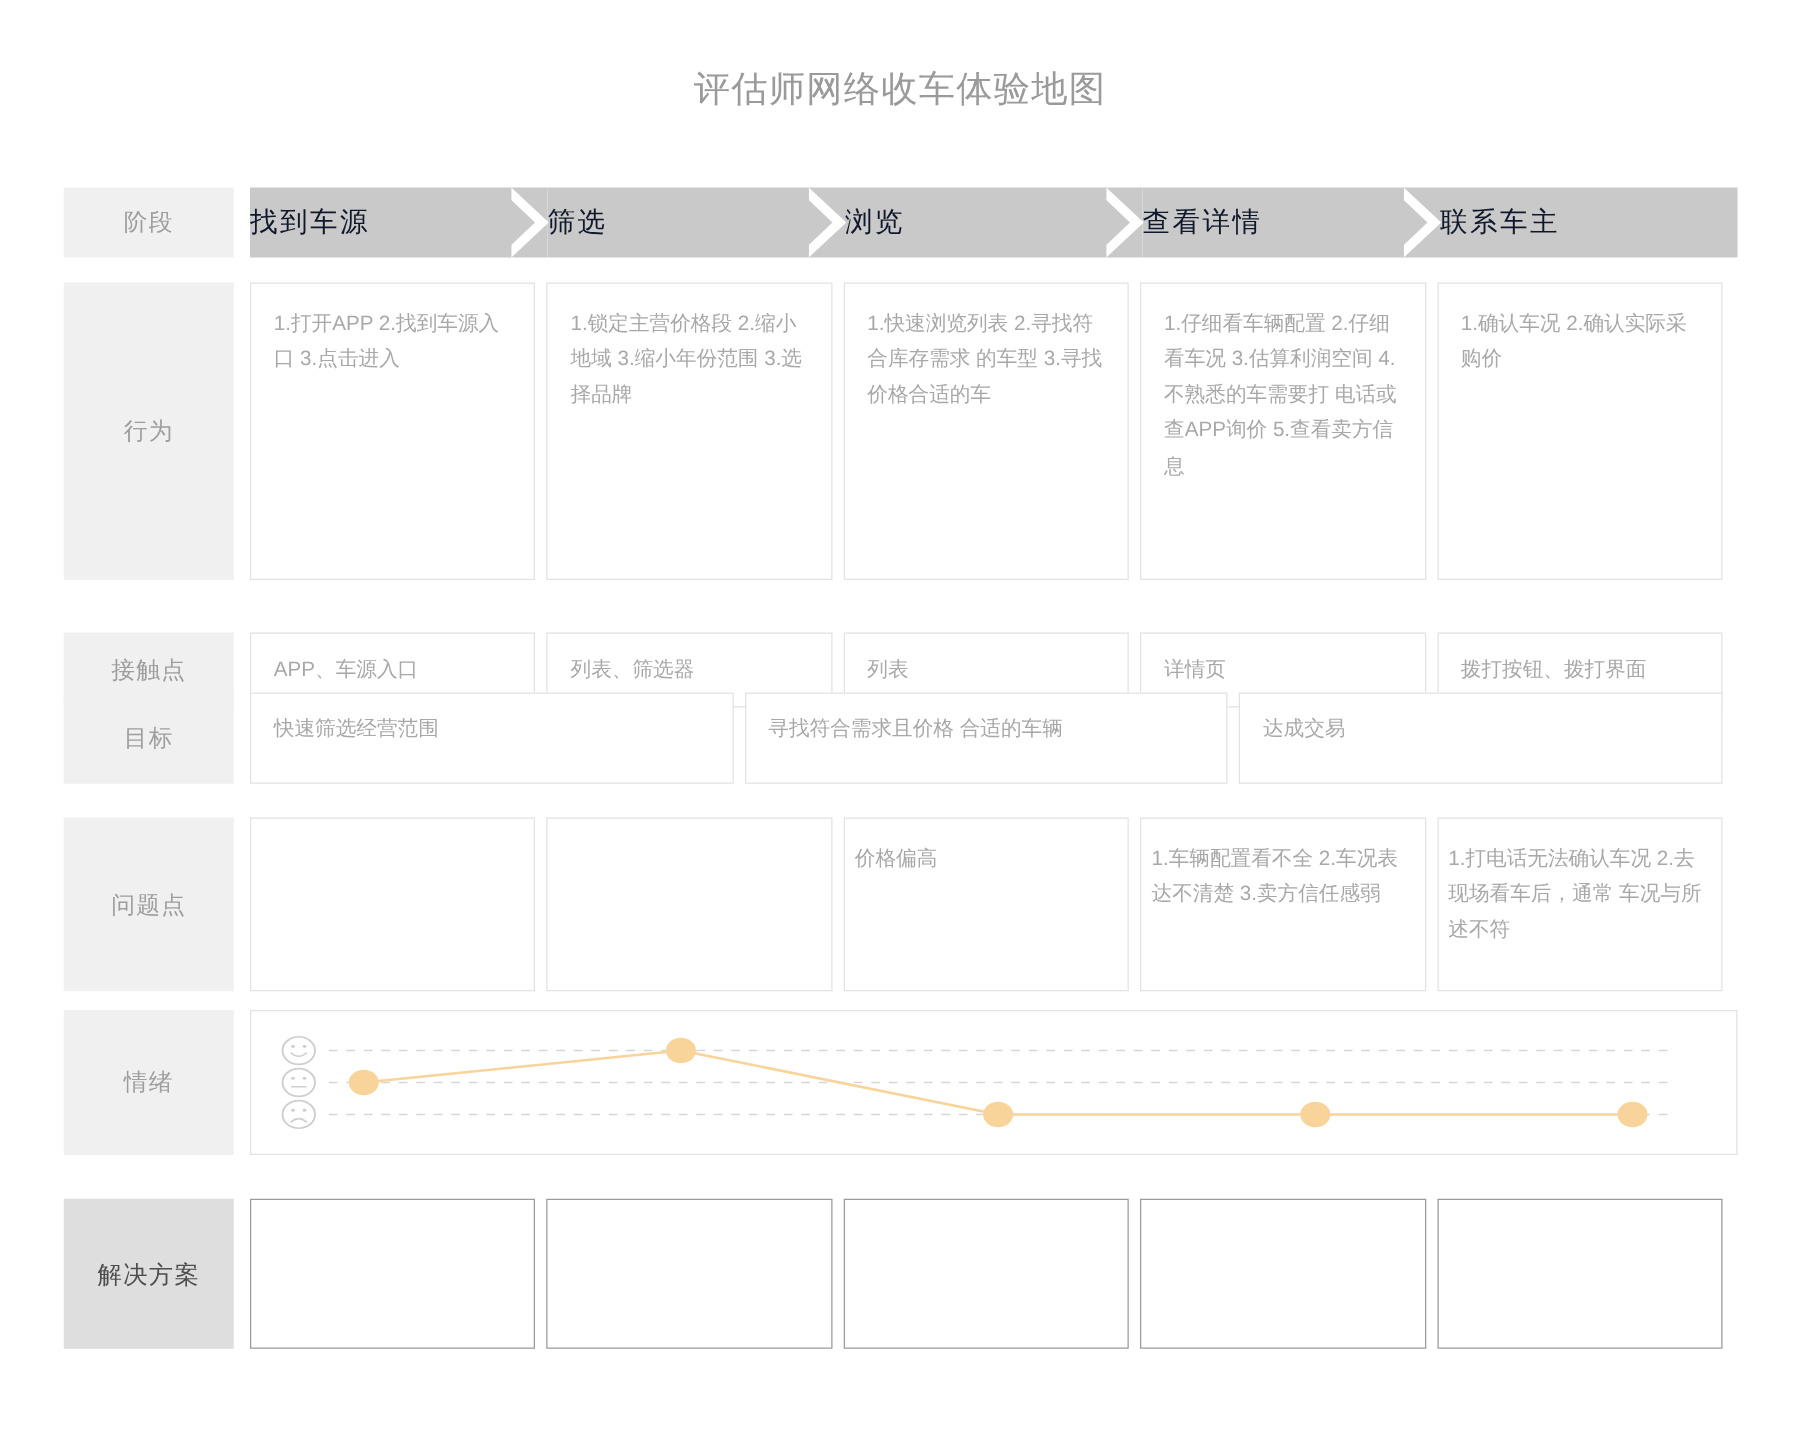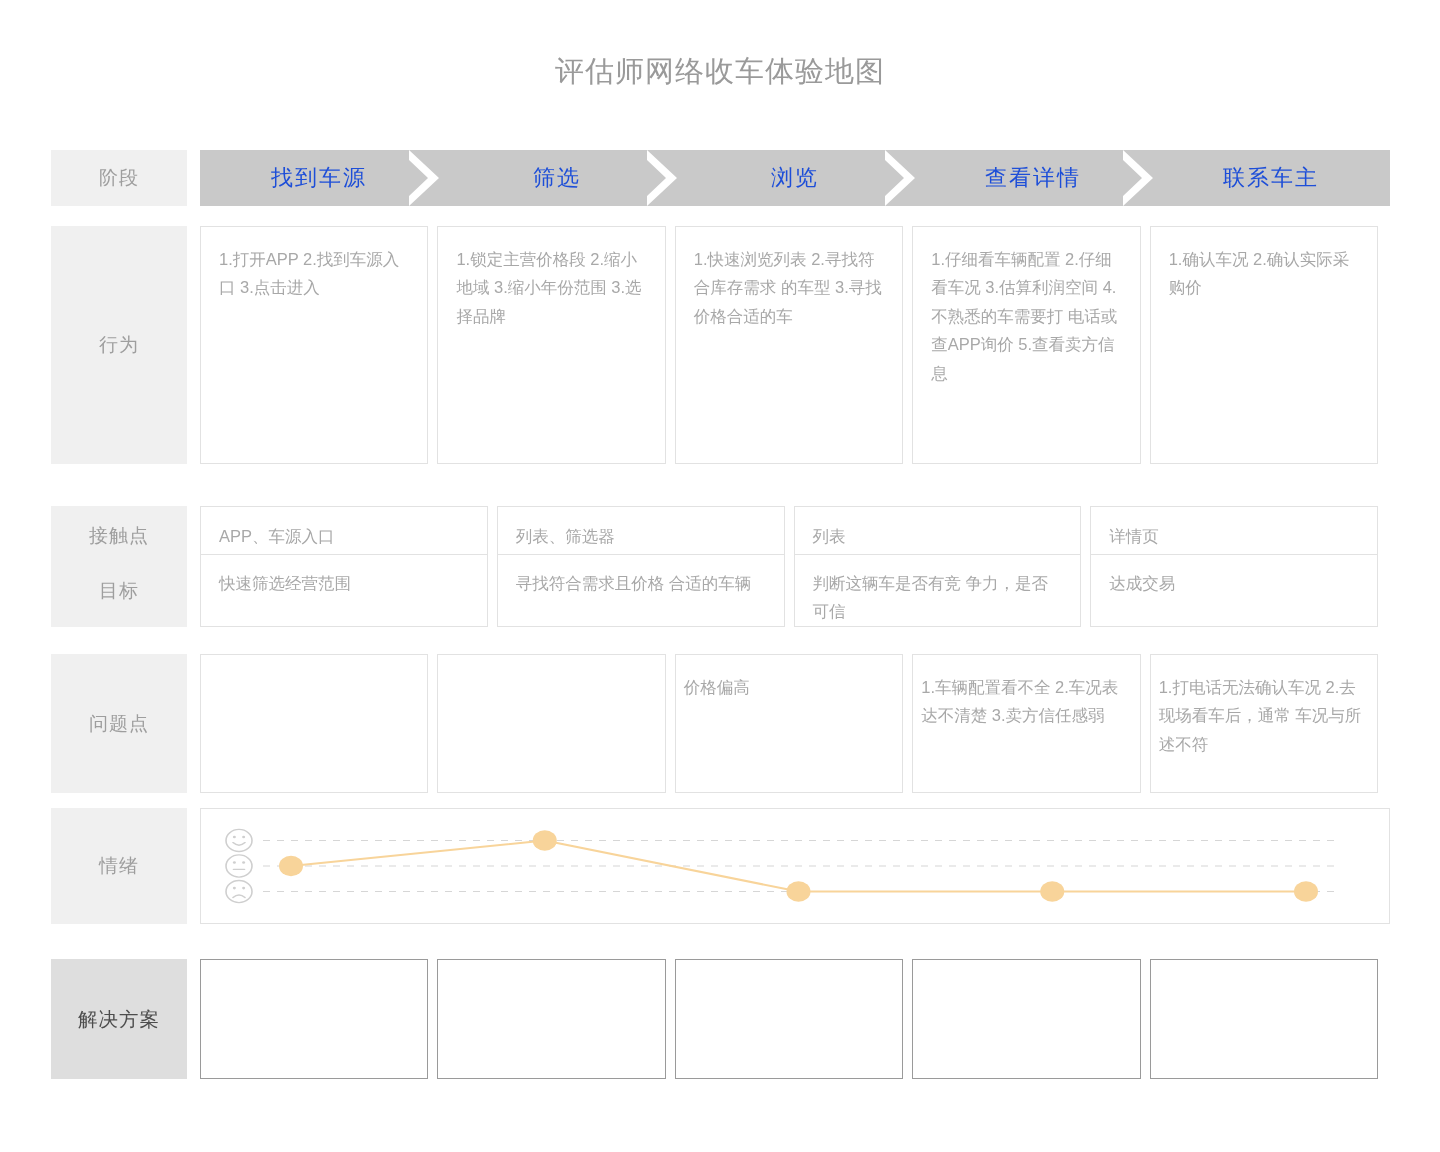--- a/index.html
+++ b/index.html
@@ -66,22 +66,21 @@
     margin-left: 13px;
     display: flex;
     position: relative;
   }
   .stage {
     flex: 1 1 0;
     position: relative;
     background: #c9c9c9;
     display: flex;
     align-items: center;
-    justify-content: center;
-    color: #1d4ed8;
+    color: #0f172a;
     font-size: 22px;
     letter-spacing: 2px;
   }
   .stage .chev {
     position: absolute;
     right: -1px;
     top: 0;
     width: 30px;
     height: 100%;
     z-index: 3;
@@ -185,31 +184,30 @@
     </div>
   </div>
 
   <div class="row" id="touchpoint-row">
     <div class="rowlabel">接触点</div>
     <div class="cells">
       <div class="cell line">APP、车源入口</div>
       <div class="cell line">列表、筛选器</div>
       <div class="cell line">列表</div>
       <div class="cell line">详情页</div>
+      <div class="cell line">拨打按钮、拨打界面</div>
     </div>
   </div>
 
   <div class="row" id="goal-row">
     <div class="rowlabel">目标</div>
     <div class="cells">
       <div class="cell line">快速筛选经营范围</div>
       <div class="cell line">寻找符合需求且价格
 合适的车辆</div>
-      <div class="cell line">判断这辆车是否有竞
-争力，是否可信</div>
       <div class="cell line">达成交易</div>
     </div>
   </div>
 
   <div class="row" id="pain-row">
     <div class="rowlabel">问题点</div>
     <div class="cells">
       <div class="cell line"></div>
       <div class="cell line"></div>
       <div class="cell line">价格偏高</div>

